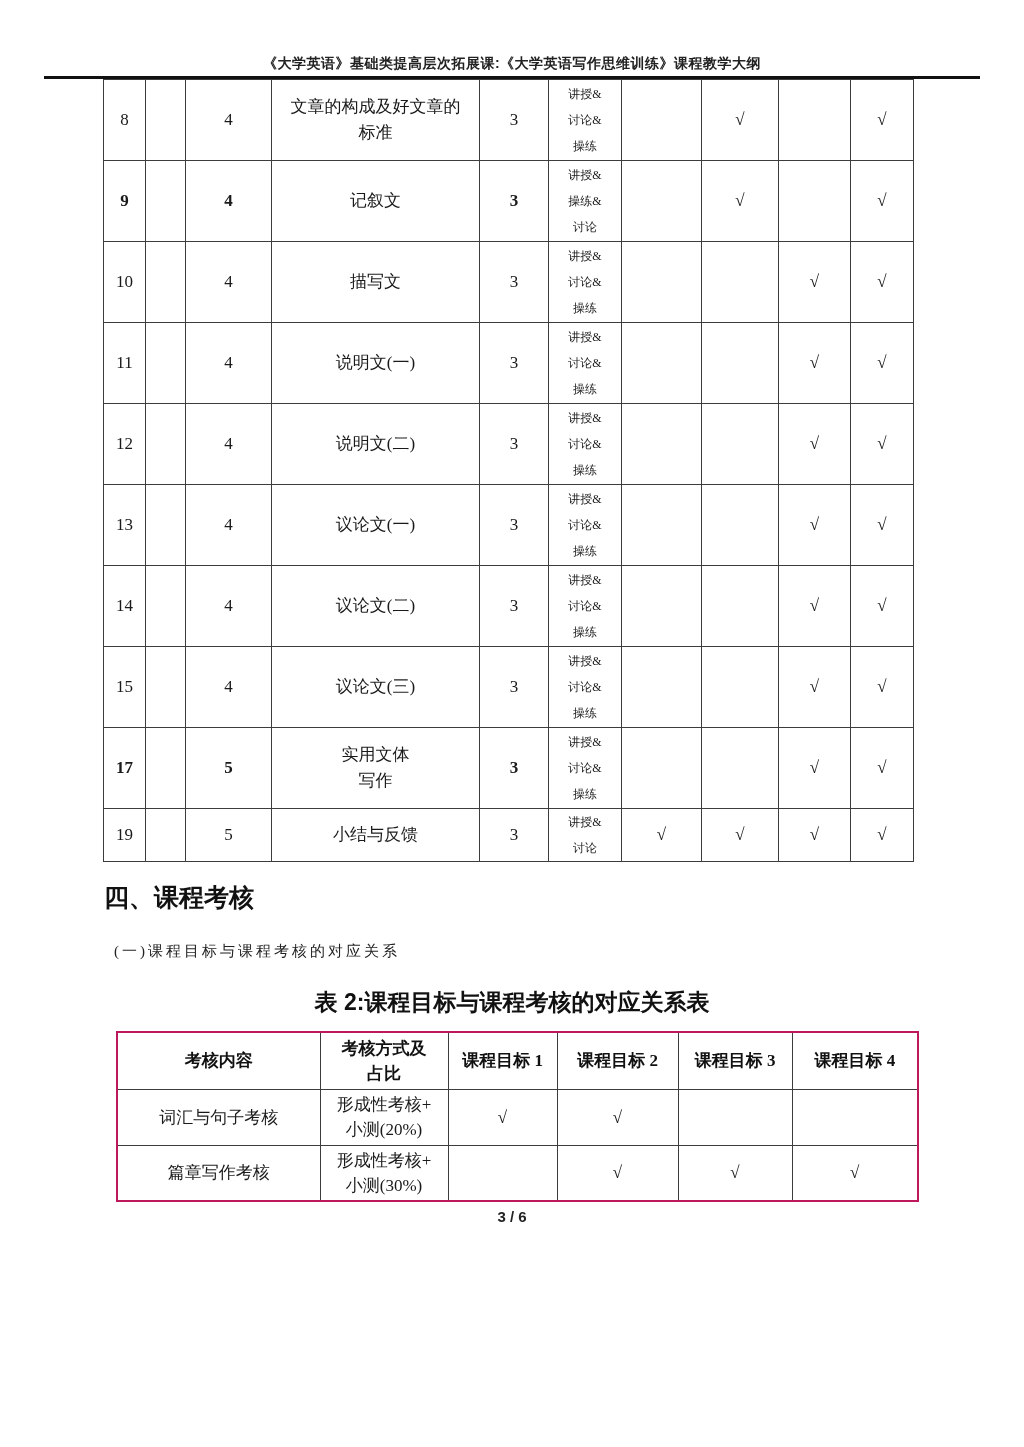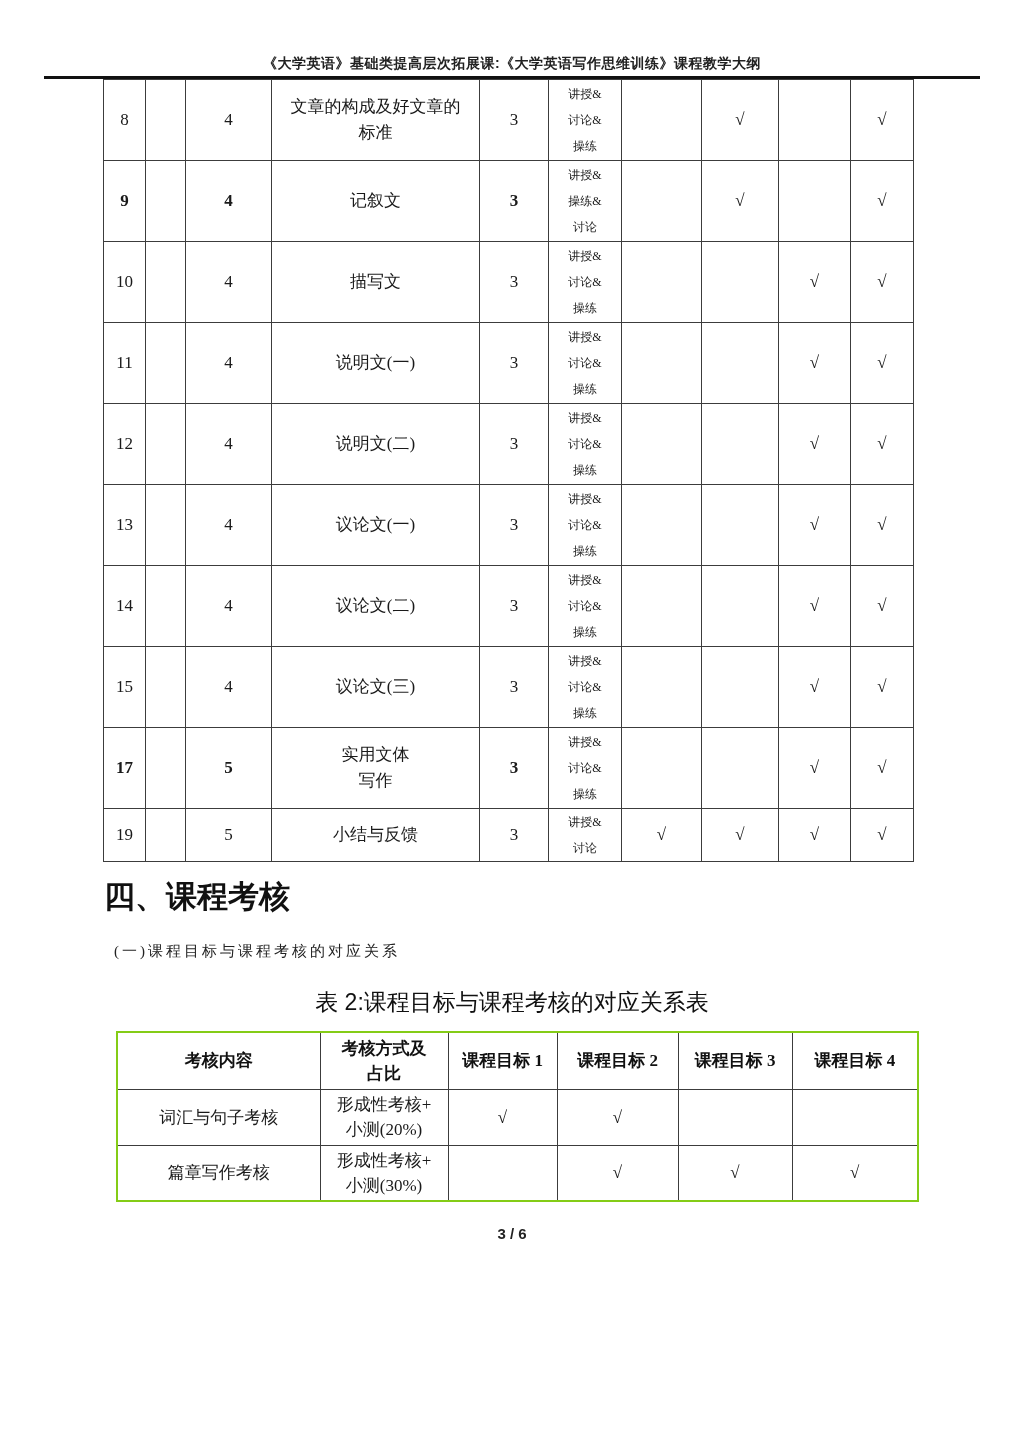--- a/index.html
+++ b/index.html
@@ -45,52 +45,52 @@
     overflow: hidden;
   }
   table.schedule tr.row-tall  { height: 81px; }
   table.schedule tr.row-short { height: 52px; }
   table.schedule td.b { font-weight: bold; }
   table.schedule td.method { font-size: 12px; }
 
   
   .section-heading {
     font-family: "Liberation Sans", sans-serif;
-    font-size: 31px;
+    font-size: 25px;
     font-weight: bold;
     color: #111;
     margin: 20px 0 0 104px;
     line-height: 30px;
   }
   .section-subheading {
     font-family: "Liberation Serif", serif;
     font-size: 15px;
     font-weight: 500;
     color: #222;
     margin: 25px 0 0 114px;
     letter-spacing: 3px;
     line-height: 28px;
   }
   .table2-title {
     font-family: "Liberation Sans", sans-serif;
     font-size: 23px;
-    font-weight: normal;
+    font-weight: bold;
     color: #111;
     text-align: center;
     margin: 22px 0 0 0;
     line-height: 30px;
   }
 
   
   table.assessment {
     border-collapse: collapse;
     table-layout: fixed;
     margin: 14px 0 0 116px;
     width: 801px;
-    border: 2px solid #84cc16;
+    border: 2px solid #be185d;
   }
   table.assessment th, table.assessment td {
     border: 1px solid #3c3c3c;
     text-align: center;
     vertical-align: middle;
     font-size: 17px;
     line-height: 25px;
     padding: 0 2px;
     white-space: pre-line;
   }
@@ -98,21 +98,21 @@
   table.assessment tbody tr { height: 56px; }
   table.assessment th { font-weight: bold; color: #111; }
 
   
   .page-footer {
     text-align: center;
     font-family: "Liberation Sans", sans-serif;
     font-size: 15px;
     font-weight: 600;
     color: #222;
-    margin-top: 23px;
+    margin-top: 6px;
   }
 </style>
 </head>
 <body>
 
 <div class="page">
 
   <div class="doc-title">《大学英语》基础类提高层次拓展课:《大学英语写作思维训练》课程教学大纲</div>
   <div class="doc-rule"></div>
 

